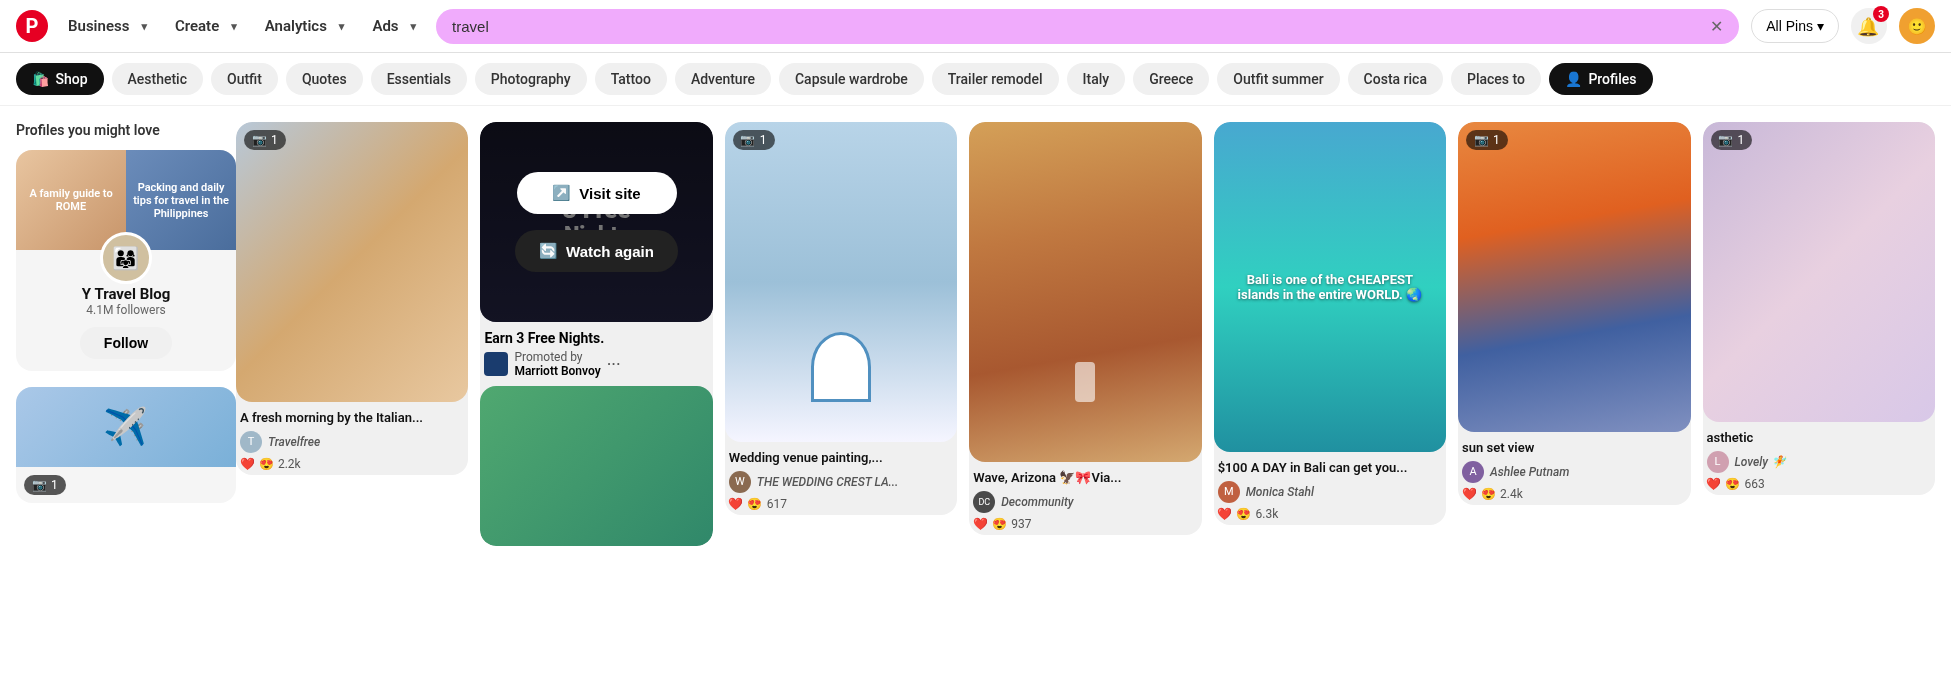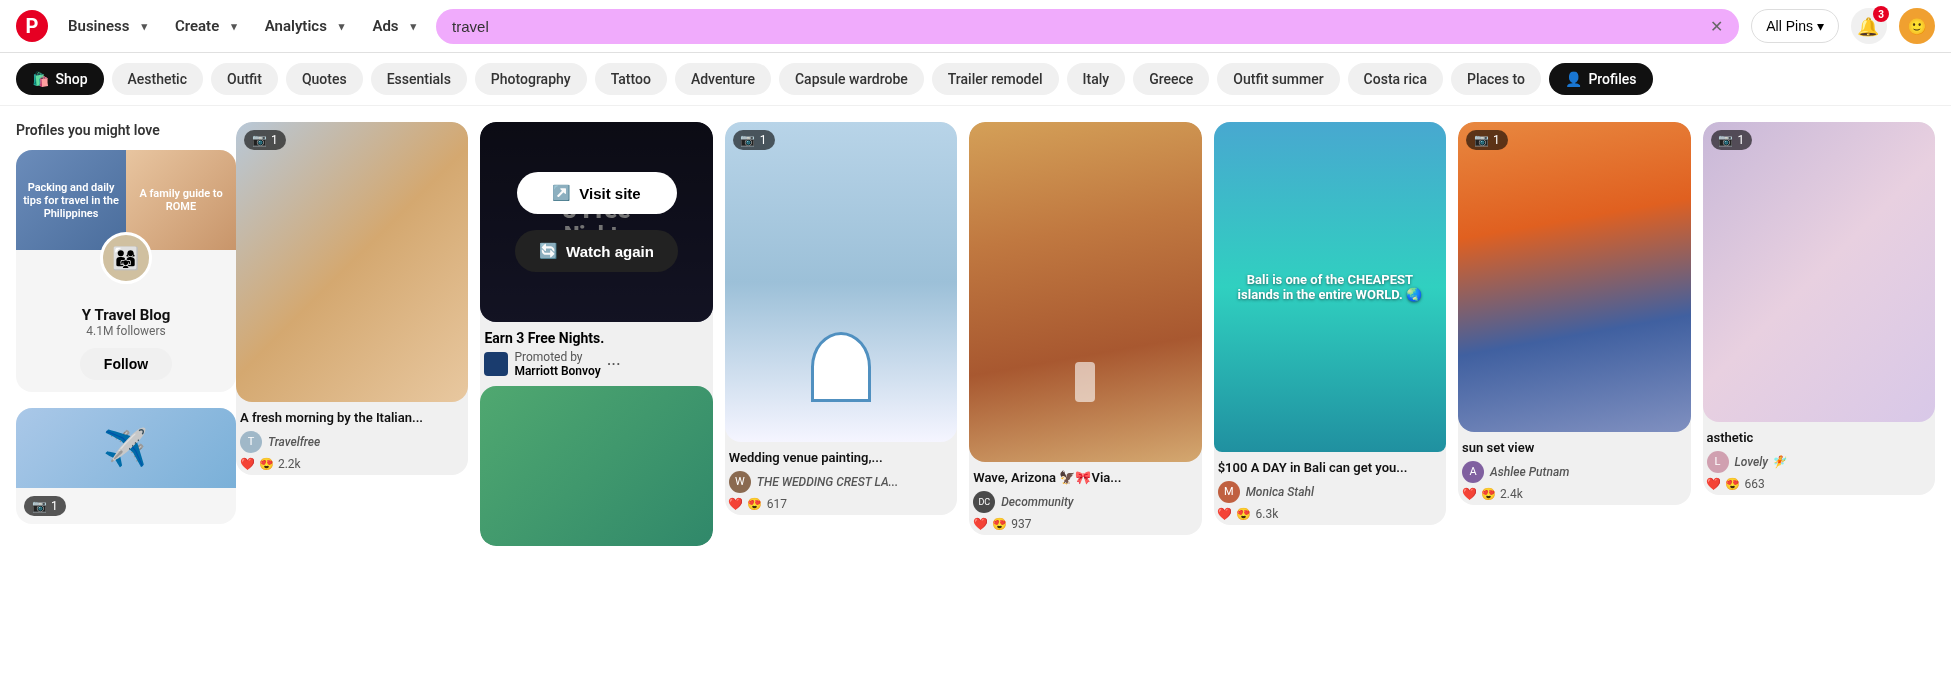--- a/index.html
+++ b/index.html
@@ -173,21 +173,21 @@
       border: 3px solid #fff;
       margin-top: -26px;
       overflow: hidden;
       display: flex; align-items: center; justify-content: center;
       font-size: 22px;
     }
     .profile-name {
       font-size: 15px;
       font-weight: 700;
       color: #111;
-      margin-top: 22px;
+      margin-top: 1px;
     }
     .profile-followers {
       font-size: 12px;
       color: #666;
       margin-bottom: 10px;
     }
     .follow-btn {
       background: #f0f0f0;
       border: none;
       border-radius: 20px;
@@ -415,25 +415,25 @@
     </div>
   </div>
 
 <div class="main">
 
   <aside class="sidebar">
     <div class="sidebar-title">Profiles you might love</div>
 
     <div class="profile-card">
       <div class="profile-cover">
+        <div class="cover-half cover-left">
+          <span>A family guide to ROME</span>
+        </div>
         <div class="cover-half cover-right">
           <span>Packing and daily tips for travel in the Philippines</span>
-        </div>
-        <div class="cover-half cover-left">
-          <span>A family guide to ROME</span>
         </div>
       </div>
       <div class="profile-info">
         <div class="profile-avatar">
           <span>👨‍👩‍👧</span>
         </div>
         <div class="profile-name">Y Travel Blog</div>
         <div class="profile-followers">4.1M followers</div>
         <button class="follow-btn">Follow</button>
       </div>
@@ -550,21 +550,21 @@
           <span>937</span>
         </div>
       </div>
     </div>
 
     <div class="pin-card">
       <div class="pin-badge">
         <span>📷</span>
         <span>1</span>
       </div>
-      <div style="height:330px;background:linear-gradient(180deg,#48a8d0,#30d0c0,#2090a0);border-radius:8px;position:relative;display:flex;align-items:center;justify-content:center;">
+      <div style="height:330px;background:linear-gradient(180deg,#48a8d0,#30d0c0,#2090a0);border-radius:16px;position:relative;display:flex;align-items:center;justify-content:center;">
         <div style="color:white;font-size:13px;font-weight:700;text-align:center;padding:16px;text-shadow:0 1px 3px rgba(0,0,0,0.5);">Bali is one of the CHEAPEST islands in the entire WORLD. 🌏</div>
       </div>
       <div class="pin-meta">
         <div class="pin-title">$100 A DAY in Bali can get you...</div>
         <div class="pin-author-row">
           <div class="pin-avatar" style="background:#c06040;">M</div>
           <span class="pin-author">Monica Stahl</span>
         </div>
         <div class="pin-stats">
           <span class="heart">❤️</span>

